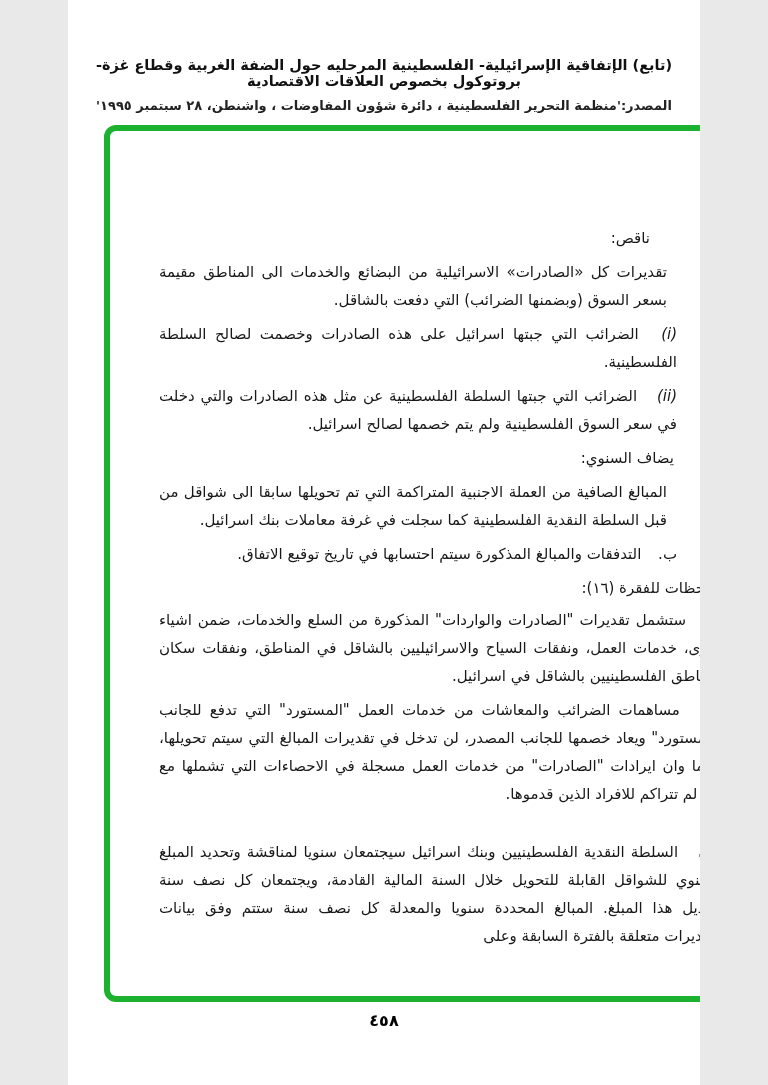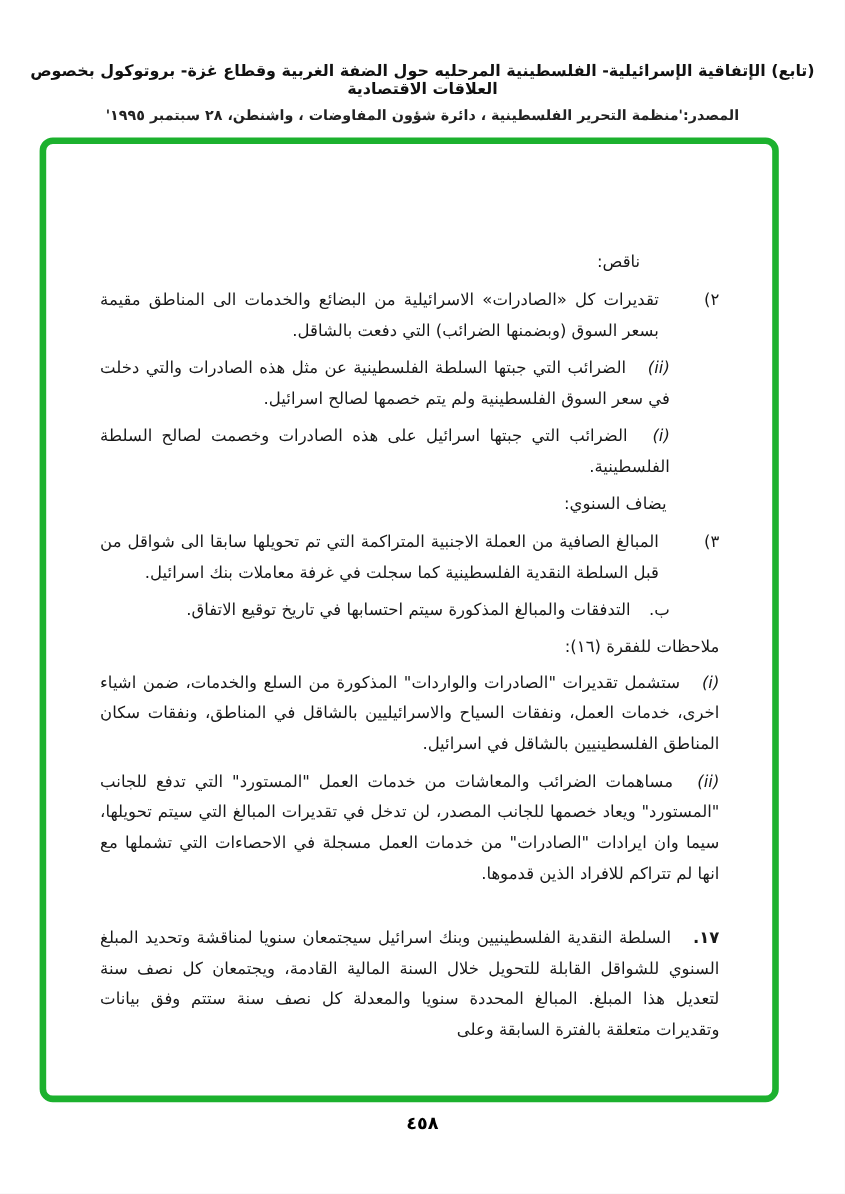--- a/index.html
+++ b/index.html
@@ -1,19 +1,19 @@
 <!DOCTYPE html>
 <html lang="ar"><head>
 <meta charset="utf-8">
 <style>
   html, body { margin: 0; padding: 0; }
   body { background: #e9e9e9; }
   .page {
     position: relative;
-    width: 768px;
+    width: 632px;
     height: 1085px;
     margin: 0 auto;
     background: #ffffff;
     font-family: "DejaVu Sans", sans-serif;
     color: #1b1b1b;
     overflow: hidden;
   }
 
   
   .header {
@@ -129,27 +129,27 @@
   <div class="content">
 
     <p class="naqis">ناقص:</p>
 
     <p class="num-item">
       <span class="num">٢)</span>
       <span>تقديرات كل «الصادرات» الاسرائيلية من البضائع والخدمات الى المناطق مقيمة بسعر السوق (وبضمنها الضرائب) التي دفعت بالشاقل.</span>
     </p>
 
     <p class="sub-item">
-      <span class="latin-marker">(ii)</span>
-      <span>الضرائب التي جبتها السلطة الفلسطينية عن مثل هذه الصادرات والتي دخلت في سعر السوق الفلسطينية ولم يتم خصمها لصالح اسرائيل.</span>
+      <span class="latin-marker">(i)</span>
+      <span>الضرائب التي جبتها اسرائيل على هذه الصادرات وخصمت لصالح السلطة الفلسطينية.</span>
     </p>
 
     <p class="sub-item">
-      <span class="latin-marker">(i)</span>
-      <span>الضرائب التي جبتها اسرائيل على هذه الصادرات وخصمت لصالح السلطة الفلسطينية.</span>
+      <span class="latin-marker">(ii)</span>
+      <span>الضرائب التي جبتها السلطة الفلسطينية عن مثل هذه الصادرات والتي دخلت في سعر السوق الفلسطينية ولم يتم خصمها لصالح اسرائيل.</span>
     </p>
 
     <p class="yudaf">يضاف السنوي:</p>
 
     <p class="num-item">
       <span class="num">٣)</span>
       <span>المبالغ الصافية من العملة الاجنبية المتراكمة التي تم تحويلها سابقا الى شواقل من قبل السلطة النقدية الفلسطينية كما سجلت في غرفة معاملات بنك اسرائيل.</span>
     </p>
 
     <p class="b-item">

